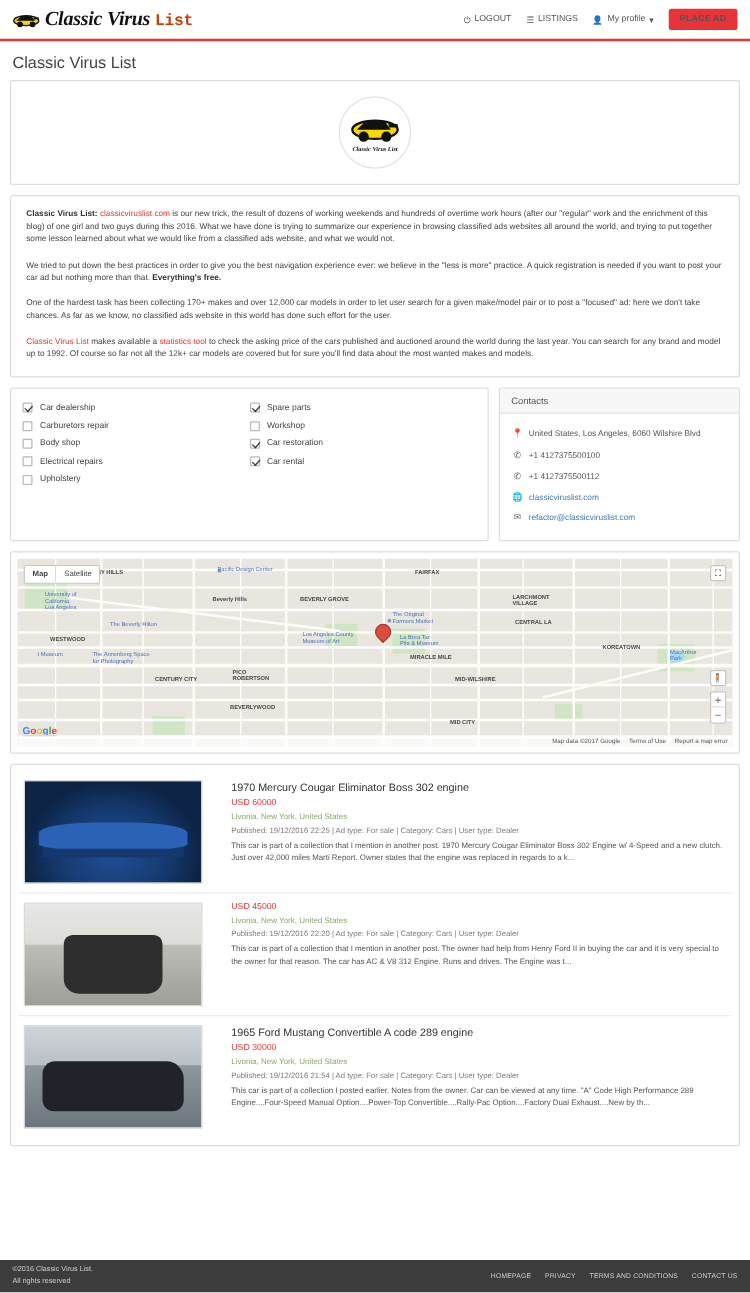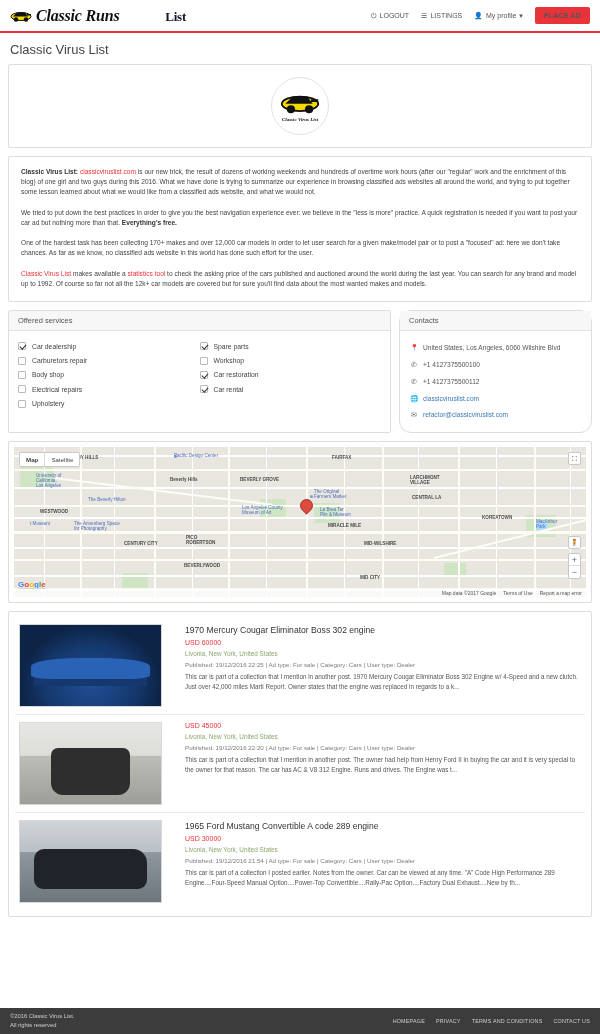--- a/index.html
+++ b/index.html
@@ -22,21 +22,21 @@
   }
   .brand { display: flex; align-items: center; gap: 4px; }
   .brand-mark {
     width: 22px; height: 13px; position: relative;
   }
   .brand-text {
     font-family: "Liberation Serif", serif;
     font-weight: bold; font-style: italic;
     font-size: 16px; color: #111; letter-spacing: -0.2px;
   }
-  .brand-text .list { color:#0f172a; font-style: normal; font-weight: bold; font-family:Liberation Serif, serif; font-size:13px;margin-left:42px;}
+  .brand-text .list { color:#c2410c; font-style: normal; font-weight: bold; font-family:Liberation Mono, monospace; font-size:13px;}
   .topnav { display: flex; align-items: center; gap: 12px; }
   .topnav a {
     font-size: 7px; color: #555; text-decoration: none; display: inline-flex; align-items: center; gap: 3px;
   }
   .btn-place {
     background: #e8333a; color: #fff; font-size: 7px; font-weight: bold;
     padding: 5px 9px; border-radius: 2px; text-decoration: none; letter-spacing: .2px;
   }
 
   
@@ -60,21 +60,21 @@
   .intro { padding: 10px 12px 12px 12px; line-height: 1.55; }
   .intro p { margin: 0 0 10px 0; font-size: 6.6px; color: #444; }
   .intro p:last-child { margin-bottom: 0; }
   .red { color: #e8333a; }
   .lnk { color: #e8333a; text-decoration: none; }
   .bold { font-weight: bold; color:#333; }
 
   
   .cols { display: flex; gap: 8px; margin: 0 8px 8px 8px; }
   .col-services { flex: 0 0 383px; border: 1px solid #ddd; border-radius:2px; background:#fff; }
-  .col-contacts { flex: 1 1 auto; border: 1px solid #ddd; border-radius:12px; background:#fff; }
+  .col-contacts { flex: 1 1 auto; border: 1px solid #ddd; border-radius:2px; background:#fff; }
   .panel-head {
     background: #f7f7f7; border-bottom: 1px solid #e2e2e2;
     padding: 5px 9px; font-size: 7.5px; color: #555;
   }
   .services-body { padding: 8px 9px 10px 9px; display: flex; }
   .svc-col { width: 50%; }
   .svc-item { display: flex; align-items: center; gap: 6px; padding: 3.2px 0; font-size: 6.8px; color: #444; }
   .cb {
     width: 8px; height: 8px; border: 1px solid #b9b9b9; border-radius: 1px; background: #fff;
     display: inline-block; position: relative; flex: none;
@@ -185,21 +185,21 @@
       <span class="brand-mark">
         <svg width="22" height="13" viewBox="0 0 44 26">
           <ellipse cx="22" cy="15" rx="20" ry="8" fill="#f5d800" stroke="#111" stroke-width="2"></ellipse>
           <path d="M6 15 L14 7 L30 7 L36 15 Z" fill="#111"></path>
           <circle cx="12" cy="21" r="4.5" fill="#111"></circle>
           <circle cx="32" cy="21" r="4.5" fill="#111"></circle>
           <rect x="34" y="10" width="8" height="3" fill="#111"></rect>
         </svg>
       </span>
       <span class="brand-text">
-        <span>Classic Runs</span>
+        <span>Classic Virus</span>
         <span class="list">List</span>
       </span>
     </div>
     <div class="topnav">
       <a href="#">
         <span>⏻</span>
         <span>LOGOUT</span>
       </a>
       <a href="#">
         <span>☰</span>
@@ -242,21 +242,20 @@
       </p>
       <p>One of the hardest task has been collecting 170+ makes and over 12,000 car models in order to let user search for a given make/model pair or to post a "focused" ad: here we don't take chances. As far as we know, no classified ads website in this world has done such effort for the user.</p>
       <p>
         <span class="red">Classic Virus List</span><span> makes available a </span><a class="lnk" href="#">statistics tool</a><span> to check the asking price of the cars published and auctioned around the world during the last year. You can search for any brand and model up to 1992. Of course so far not all the 12k+ car models are covered but for sure you'll find data about the most wanted makes and models.</span>
       </p>
     </div>
   </div>
 
   <div class="cols">
     <div class="col-services">
-      <div class="panel-head">Offered services</div>
       <div class="services-body">
         <div class="svc-col">
           <div class="svc-item">
             <span class="cb checked"></span>
             <span>Car dealership</span>
           </div>
           <div class="svc-item">
             <span class="cb"></span>
             <span>Carburetors repair</span>
           </div>

